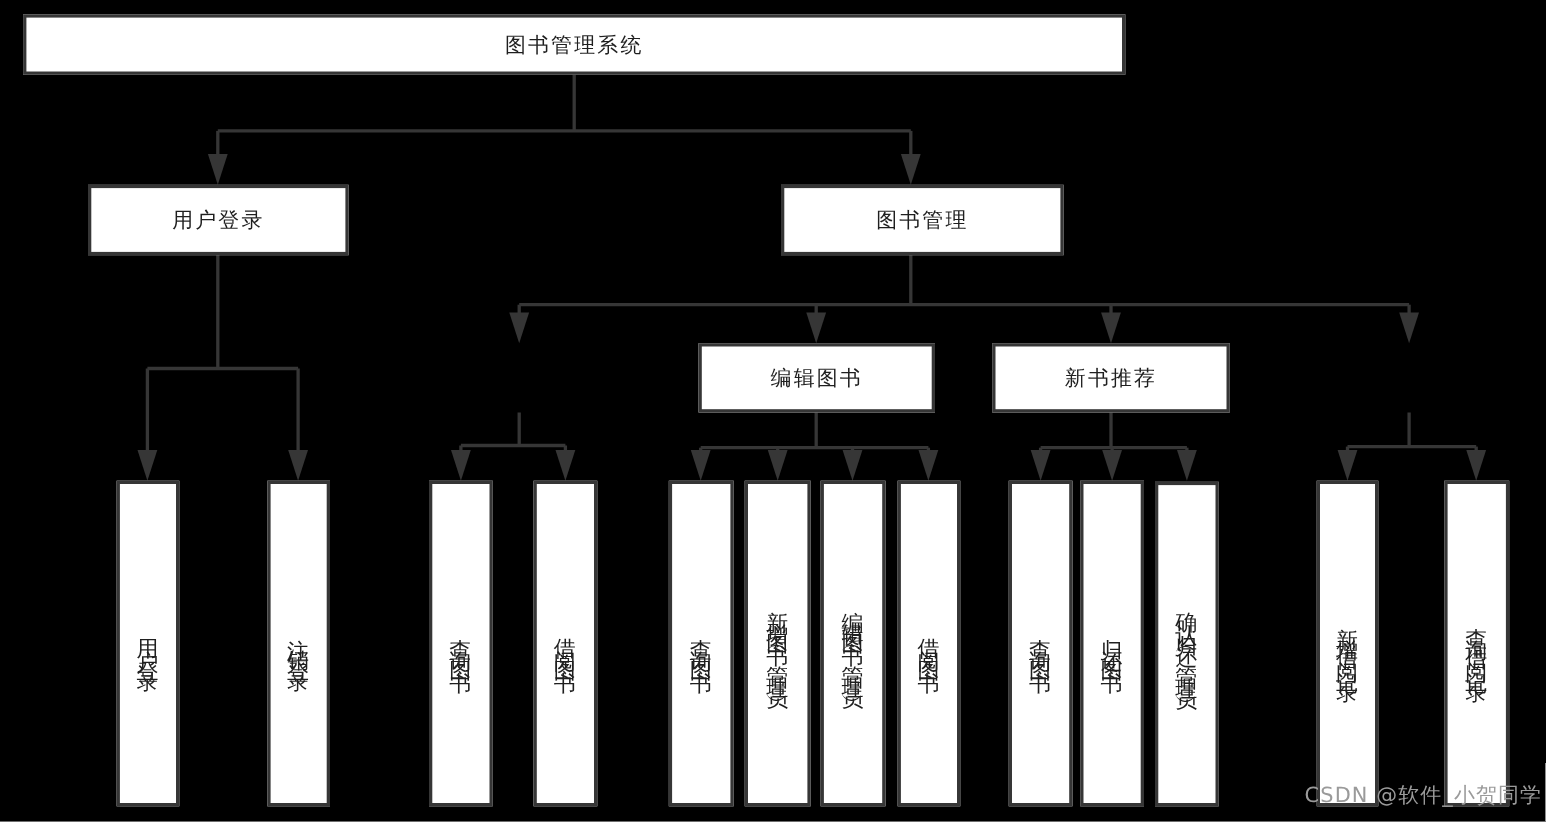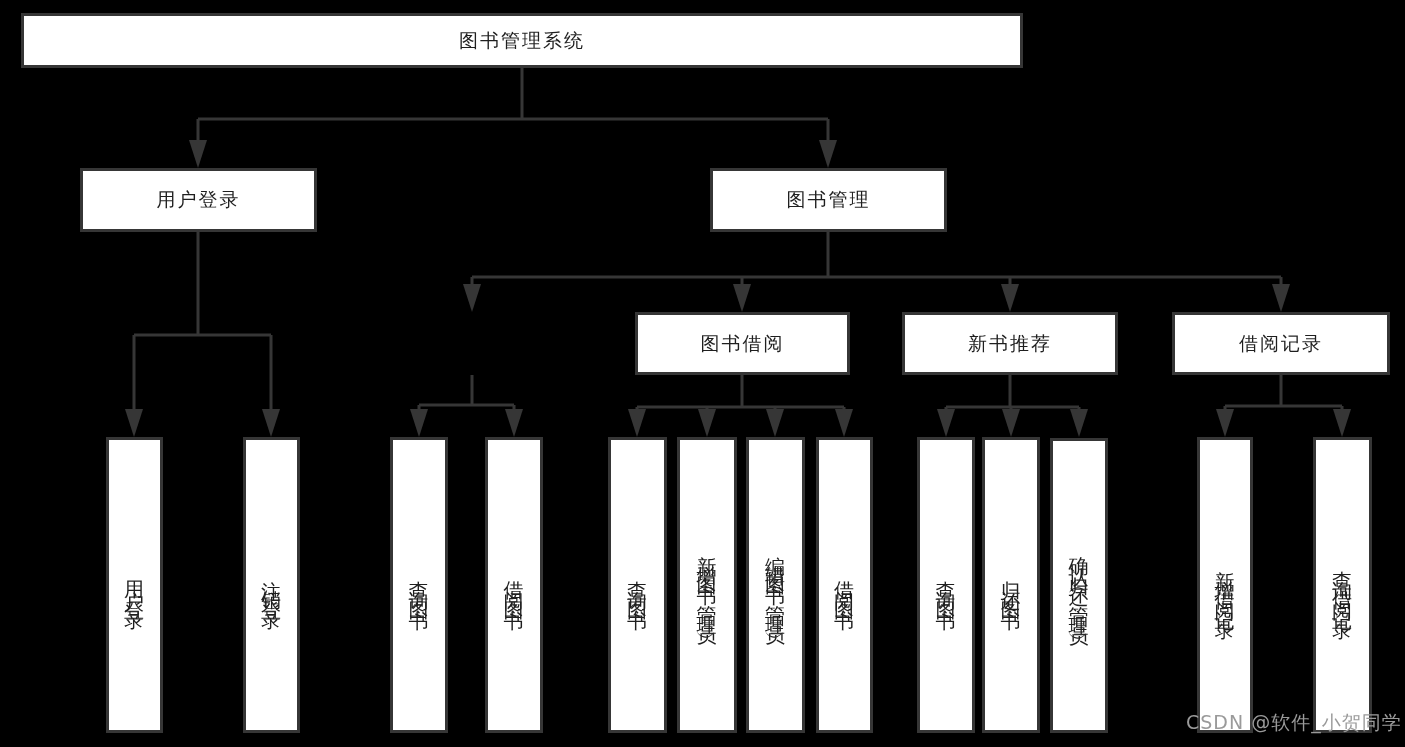--- a/index.html
+++ b/index.html
@@ -109,25 +109,24 @@
       <polygon points="1002,409 1020,409 1011,437"></polygon>
       <polygon points="1070,409 1088,409 1079,437"></polygon>
       <polygon points="1216,409 1234,409 1225,437"></polygon>
       <polygon points="1333,409 1351,409 1342,437"></polygon>
     </g>
   </svg>
 
   <div class="node hnode" style="left:21px;top:13px;width:1002px;height:55px;">图书管理系统</div>
 
   <div class="node hnode" style="left:80px;top:168px;width:237px;height:64px;">用户登录</div>
-  <div class="node hnode" style="left:710px;top:168px;width:237px;height:64px;">图书管理</div>
+  <div class="node hnode" style="left:710px;top:168px;width:257px;height:64px;">图书管理</div>
 
-  <div class="node hnode" style="left:635px;top:312px;width:215px;height:63px;">图书借阅</div>
+  <div class="node hnode" style="left:635px;top:312px;width:215px;height:63px;">编辑图书</div>
   <div class="node hnode" style="left:902px;top:312px;width:216px;height:63px;">新书推荐</div>
-  <div class="node hnode" style="left:1172px;top:312px;width:218px;height:63px;">借阅记录</div>
 
   <div class="node vnode" style="left:106px;top:437px;width:57px;height:296px;">用户登录</div>
   <div class="node vnode" style="left:243px;top:437px;width:57px;height:296px;">注销登录</div>
 
   <div class="node vnode" style="left:390px;top:437px;width:58px;height:296px;">查询图书</div>
   <div class="node vnode" style="left:485px;top:437px;width:58px;height:296px;">借阅图书</div>
 
   <div class="node vnode" style="left:608px;top:437px;width:59px;height:296px;">查询图书</div>
   <div class="node vnode" style="left:677px;top:437px;width:60px;height:296px;">新增图书（管理员）</div>
   <div class="node vnode" style="left:746px;top:437px;width:59px;height:296px;">编辑图书（管理员）</div>

